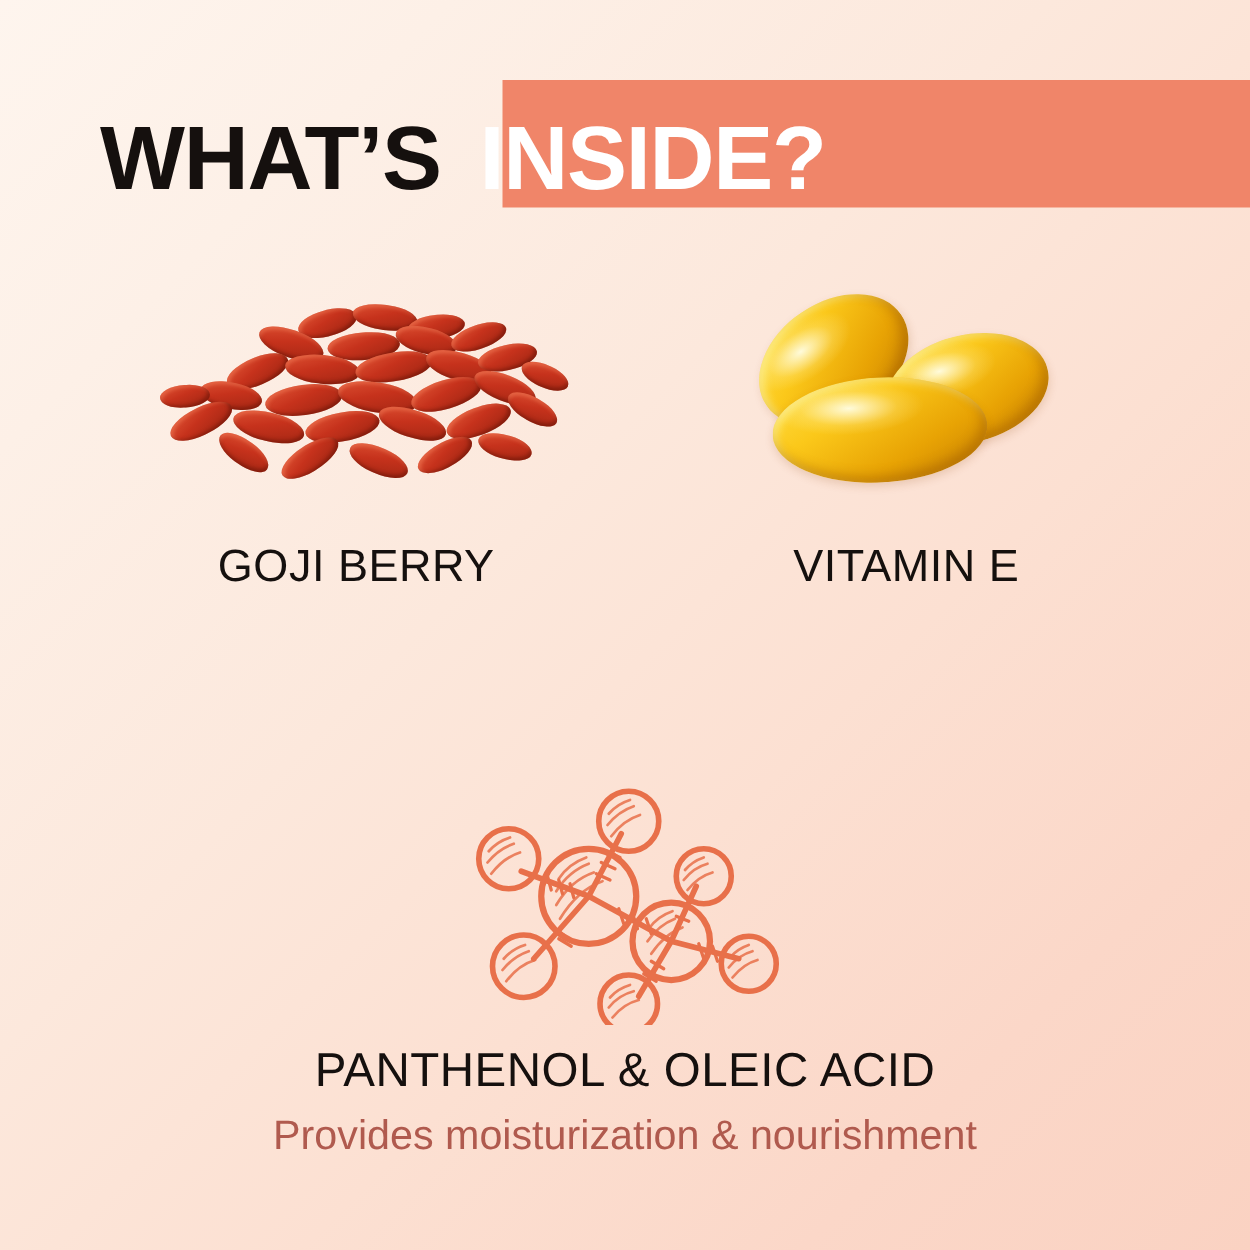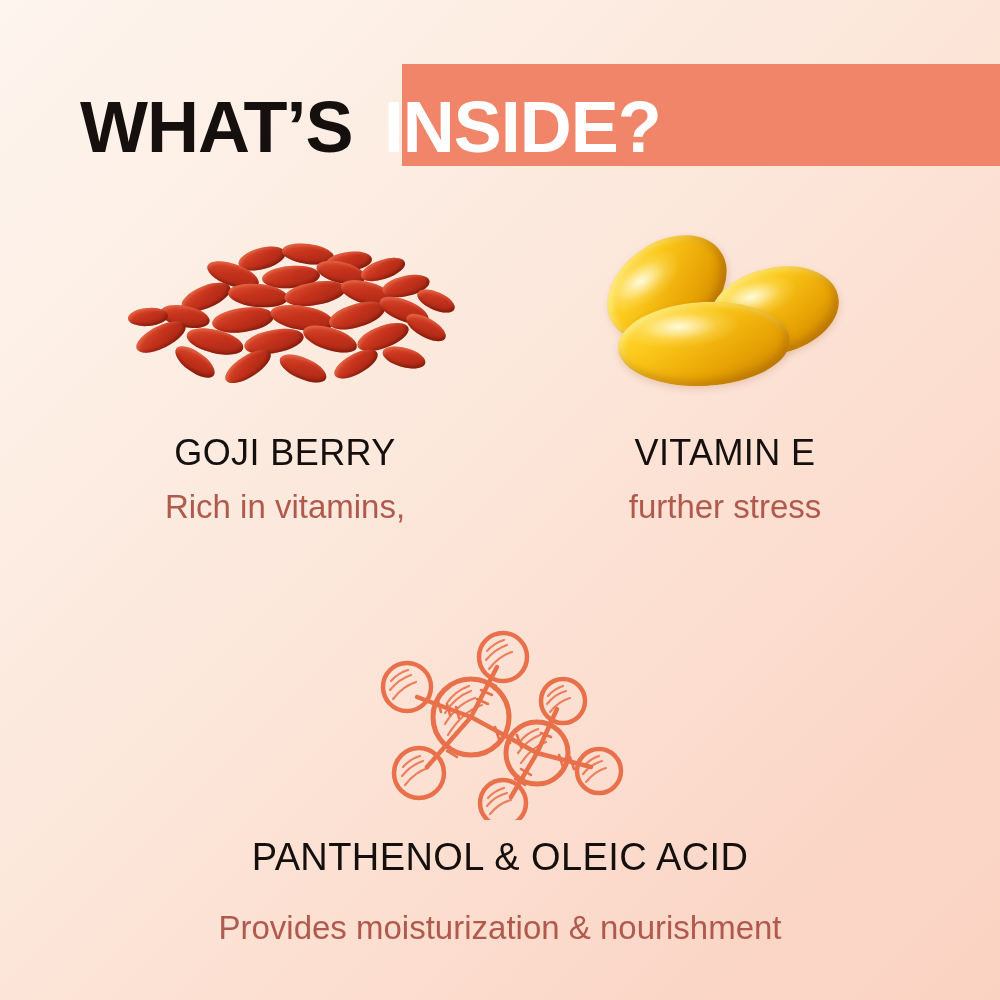--- a/index.html
+++ b/index.html
@@ -87,21 +87,21 @@
   .ing-vite  .ing-name { margin-top: 28px; }
   .ing-panth .ing-name { margin-top: 16px; font-size: 38px; }
 
   .ing-desc {
     font-size: 33px;
     font-weight: 400;
     color: #B05A4E;
     line-height: 1.30;
     margin-top: 13px;
   }
-  .ing-panth .ing-desc { font-size: 33px; margin-top: 28px; white-space: nowrap; }
+  .ing-panth .ing-desc { font-size: 33px; margin-top: 8px; white-space: nowrap; }
   .ing-desc .line { display: block; }
 
   
   .berry-pile {
     position: absolute;
     inset: 0;
   }
   .berry {
     position: absolute;
     border-radius: 50% 46% 50% 46% / 50%;
@@ -169,35 +169,33 @@
         <div class="berry" style="left:102px;top:126px;width:52px;height:21px;transform:rotate(-32deg);"></div>
         <div class="berry" style="left:158px;top:128px;width:50px;height:21px;transform:rotate(24deg);"></div>
         <div class="berry" style="left:212px;top:124px;width:48px;height:20px;transform:rotate(-28deg);"></div>
         <div class="berry" style="left:262px;top:118px;width:44px;height:19px;transform:rotate(16deg);"></div>
         <div class="berry" style="left:8px;top:78px;width:40px;height:18px;transform:rotate(-4deg);"></div>
         <div class="berry" style="left:296px;top:62px;width:40px;height:18px;transform:rotate(24deg);"></div>
       </div>
     </div>
     <div class="ing-name">GOJI BERRY</div>
     <div class="ing-desc">
-      <span class="line">Rich in vitamins,</span>
     </div>
   </div>
 
   <div class="ingredient ing-vite">
     <div class="visual">
       <div class="capsules">
         <div class="capsule" style="left:12px;top:12px;width:130px;height:92px;transform:rotate(-34deg);"></div>
         <div class="capsule" style="left:118px;top:38px;width:132px;height:86px;transform:rotate(-14deg);"></div>
         <div class="capsule" style="left:28px;top:72px;width:172px;height:84px;transform:rotate(-3deg);"></div>
       </div>
     </div>
     <div class="ing-name">VITAMIN E</div>
     <div class="ing-desc">
-      <span class="line">further stress</span>
     </div>
   </div>
 
   <div class="ingredient ing-panth">
     <div class="visual">
       <svg class="molecule-svg" width="250" height="195" viewBox="0 0 250 195">
         <g fill="none" stroke="#E8704A" stroke-width="4.5" stroke-linecap="round" stroke-linejoin="round">
 
           <line x1="96" y1="92" x2="122" y2="42"></line>
           <line x1="96" y1="92" x2="42" y2="72"></line>

